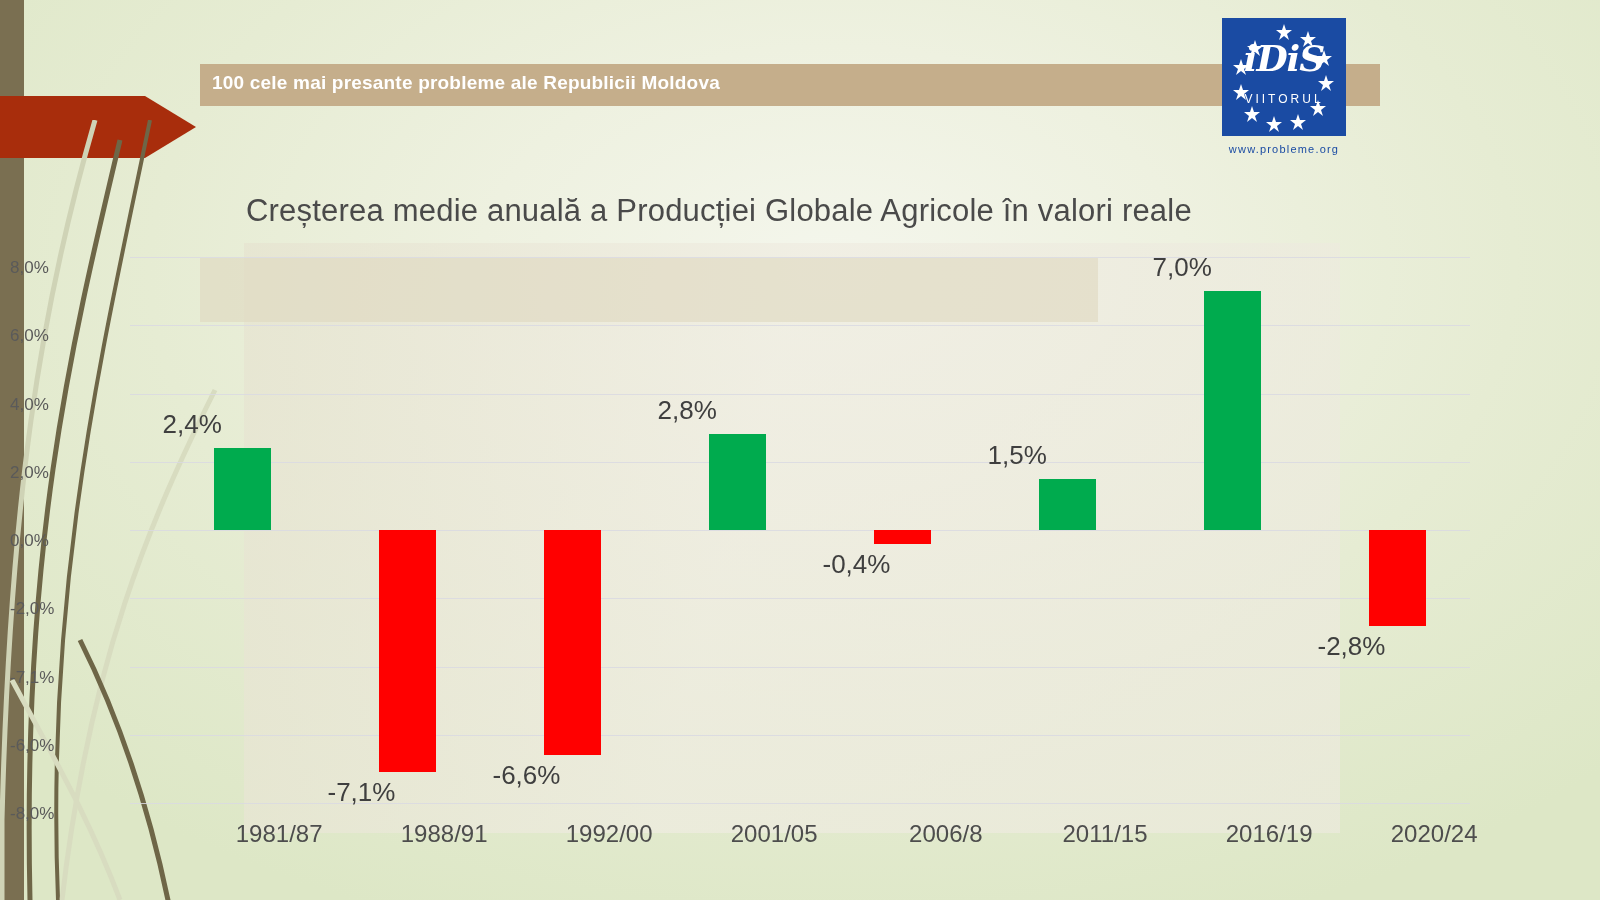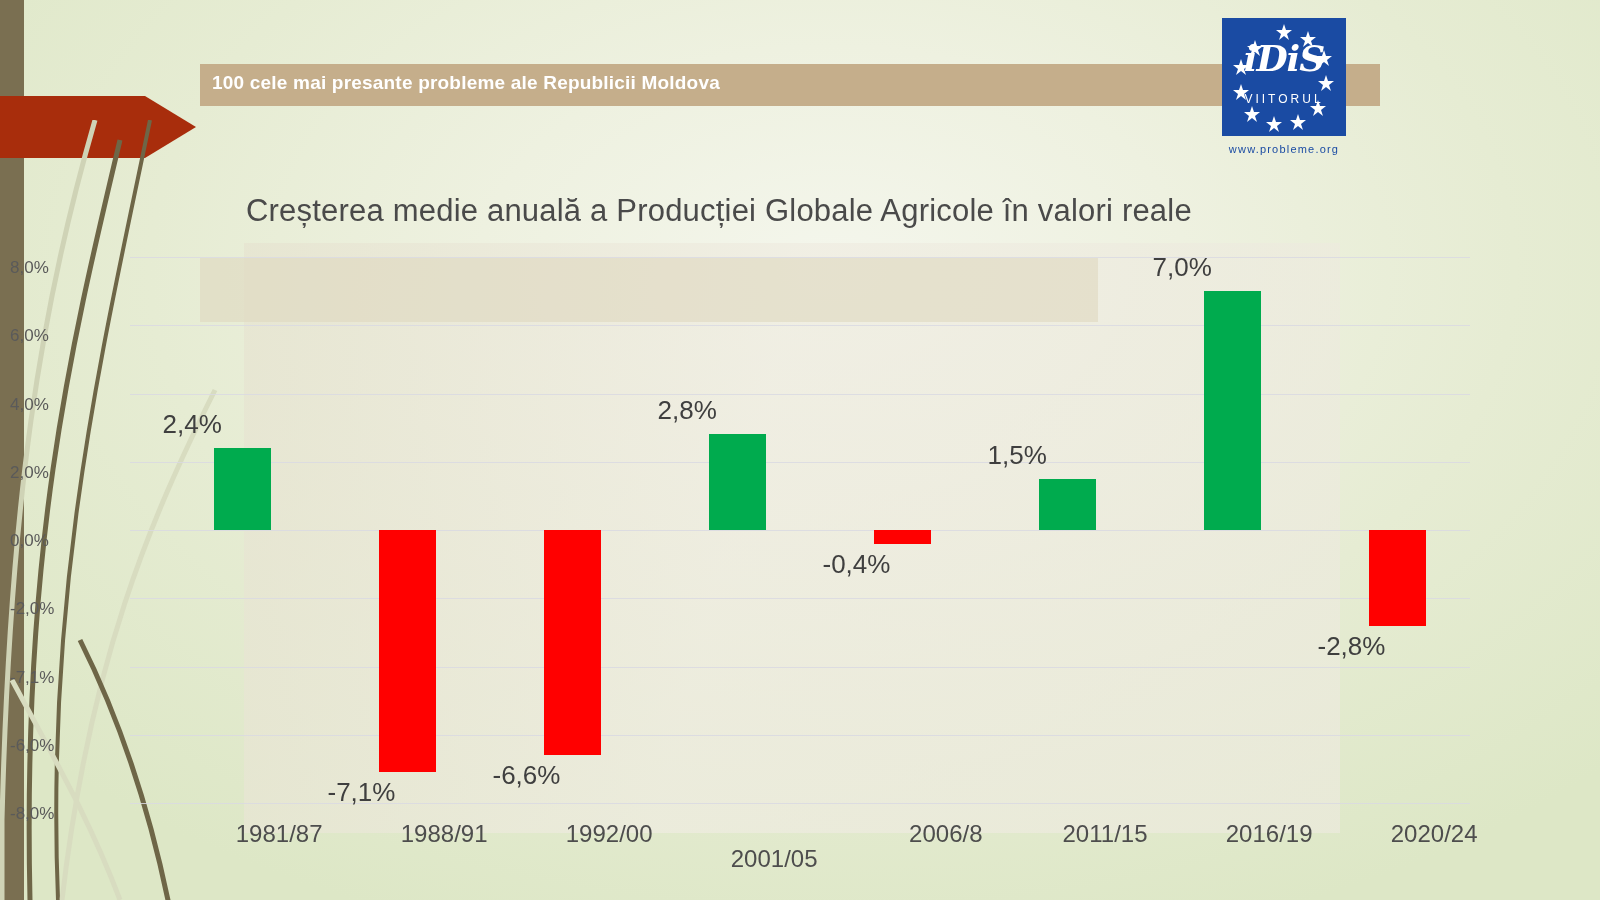--- a/index.html
+++ b/index.html
@@ -169,21 +169,21 @@
       <div class="barlabel" style="left: 162.5px; width: 160px; top: 409.1px;">2,4%</div>
       <div class="xtick" style="left: 162.5px; width: 160px;">1981/87</div>
       <div class="bar neg" style="left: 379px; width: 57px; top: 530px; height: 242.287px; background: rgb(255, 0, 0);"></div>
       <div class="barlabel" style="left: 327.5px; width: 160px; top: 777.288px;">-7,1%</div>
       <div class="xtick" style="left: 327.5px; width: 160px;">1988/91</div>
       <div class="bar neg" style="left: 544px; width: 57px; top: 530px; height: 225.225px; background: rgb(255, 0, 0);"></div>
       <div class="barlabel" style="left: 492.5px; width: 160px; top: 760.225px;">-6,6%</div>
       <div class="xtick" style="left: 492.5px; width: 160px;">1992/00</div>
       <div class="bar pos" style="left: 709px; width: 57px; top: 434.45px; height: 95.55px; background: rgb(0, 171, 78);"></div>
       <div class="barlabel" style="left: 657.5px; width: 160px; top: 395.45px;">2,8%</div>
-      <div class="xtick" style="left: 657.5px; width: 160px; margin-top: 25px;">2001/05</div>
+      <div class="xtick" style="left: 657.5px; width: 160px;">2001/05</div>
       <div class="bar neg" style="left: 874px; width: 57px; top: 530px; height: 13.65px; background: rgb(255, 0, 0);"></div>
       <div class="barlabel" style="left: 822.5px; width: 160px; top: 548.65px;">-0,4%</div>
       <div class="xtick" style="left: 822.5px; width: 160px;">2006/8</div>
       <div class="bar pos" style="left: 1039px; width: 57px; top: 478.812px; height: 51.1875px; background: rgb(0, 171, 78);"></div>
       <div class="barlabel" style="left: 987.5px; width: 160px; top: 439.812px;">1,5%</div>
       <div class="xtick" style="left: 987.5px; width: 160px;">2011/15</div>
       <div class="bar pos" style="left: 1204px; width: 57px; top: 291.125px; height: 238.875px; background: rgb(0, 171, 78);"></div>
       <div class="barlabel" style="left: 1152.5px; width: 160px; top: 252.125px;">7,0%</div>
       <div class="xtick" style="left: 1152.5px; width: 160px;">2016/19</div>
       <div class="bar neg" style="left: 1369px; width: 57px; top: 530px; height: 95.55px; background: rgb(255, 0, 0);"></div>

